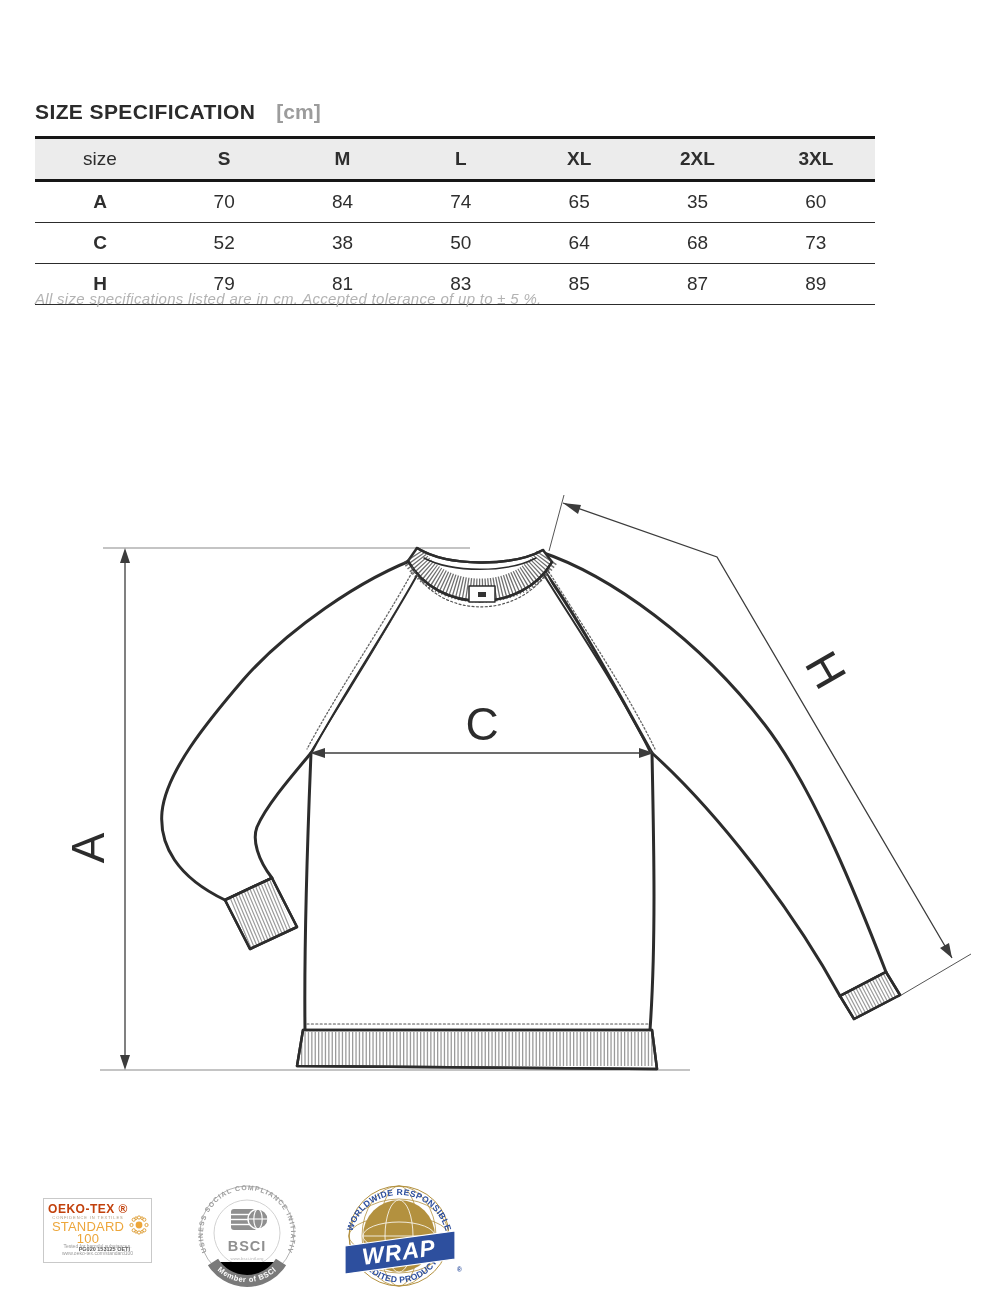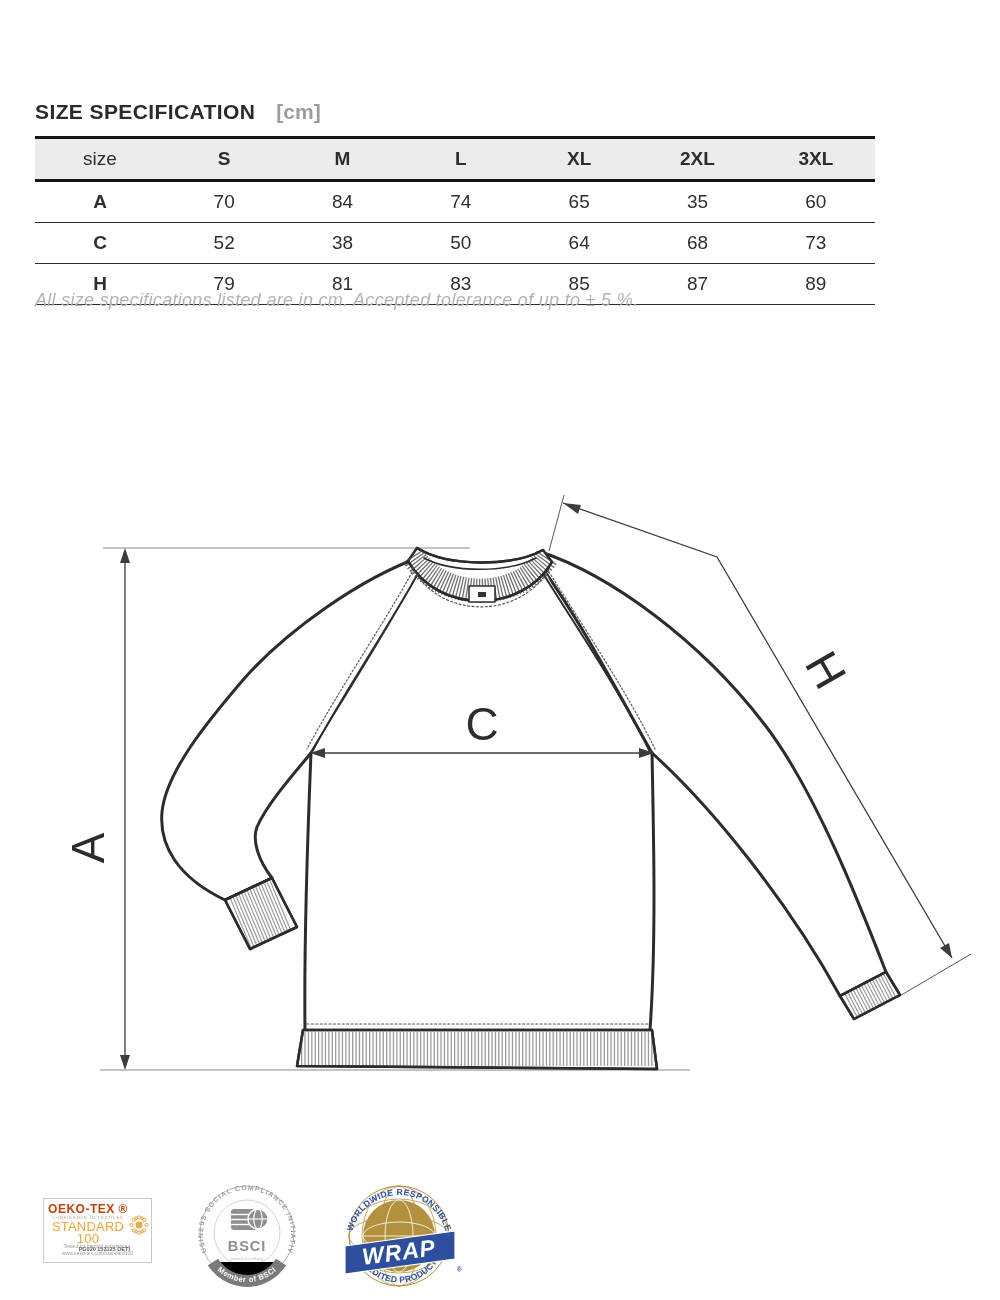--- a/index.html
+++ b/index.html
@@ -21,21 +21,21 @@
               table-layout:fixed;border-top:3px solid #161616;}
   .spec-table thead tr{background:#ececec;border-bottom:3px solid #161616;}
   .spec-table th,.spec-table td{text-align:center;font-size:19px;padding:9px 0;color:#2e2e2e;}
   .spec-table thead th{font-weight:700;}
   .spec-table thead th.size-col-head{font-weight:400;}
   .spec-table tbody tr{border-bottom:1px solid #2c2c2c;}
   .spec-table tbody th{font-weight:700;}
   .spec-table tbody td{font-weight:400;}
   .spec-table col.size-col{width:130px;}
 
-  .note{position:absolute;left:35px;top:290px;font-size:18px;font-style:italic;color:#b3b3b3;letter-spacing:.3px;}
+  .note{position:absolute;left:35px;top:290px;font-size:15px;font-style:italic;color:#b3b3b3;letter-spacing:.3px;}
 
   
   #diagram{position:absolute;left:0;top:0;width:1000px;height:1300px;}
 
   
   .oeko-box{position:absolute;left:43px;top:1198px;width:109px;height:65px;border:1px solid #c9c9c9;
             background:#fff;box-sizing:border-box;text-align:center;}
   .oeko-inner{position:absolute;left:0;top:4px;width:88px;}
   .oeko-brand{font-size:12px;font-weight:700;color:#c2410c;letter-spacing:.5px;line-height:12px;}
   .oeko-conf{font-size:4px;color:#ab9a80;letter-spacing:.9px;line-height:6px;}

